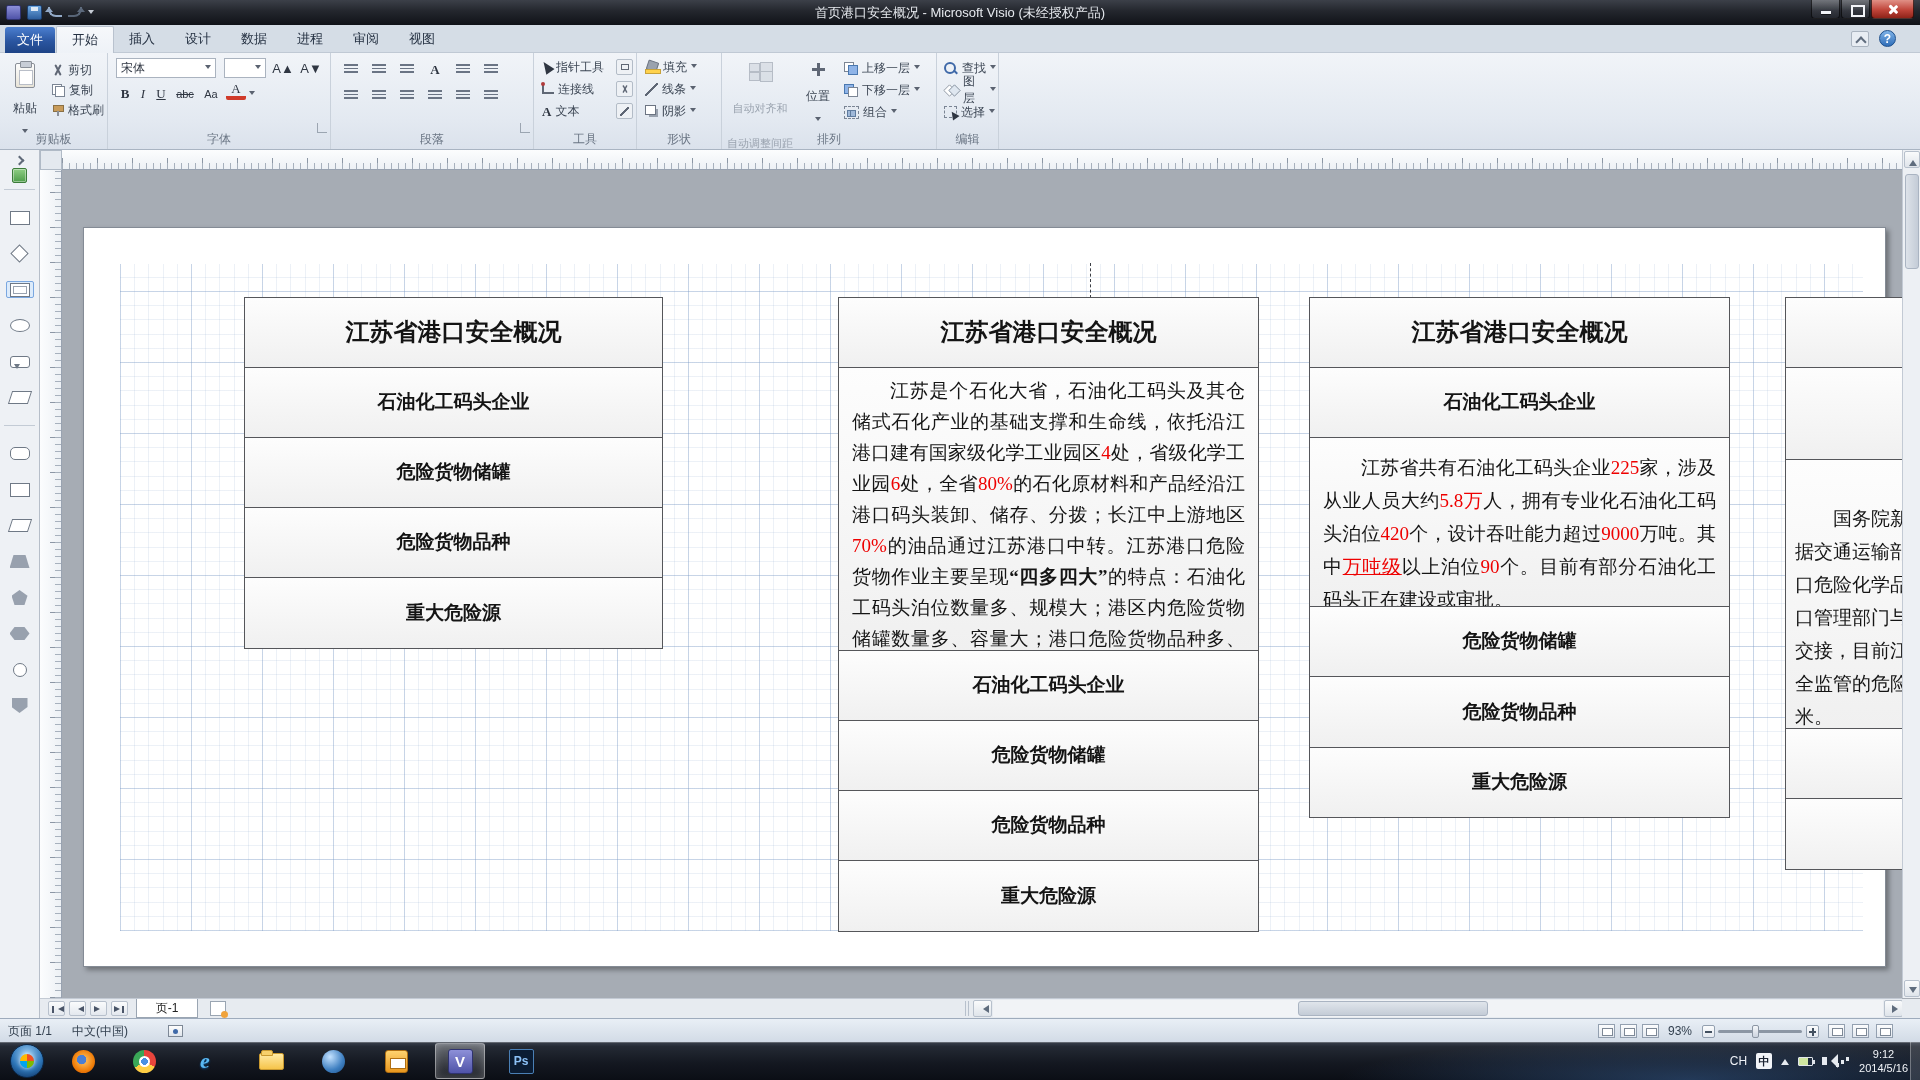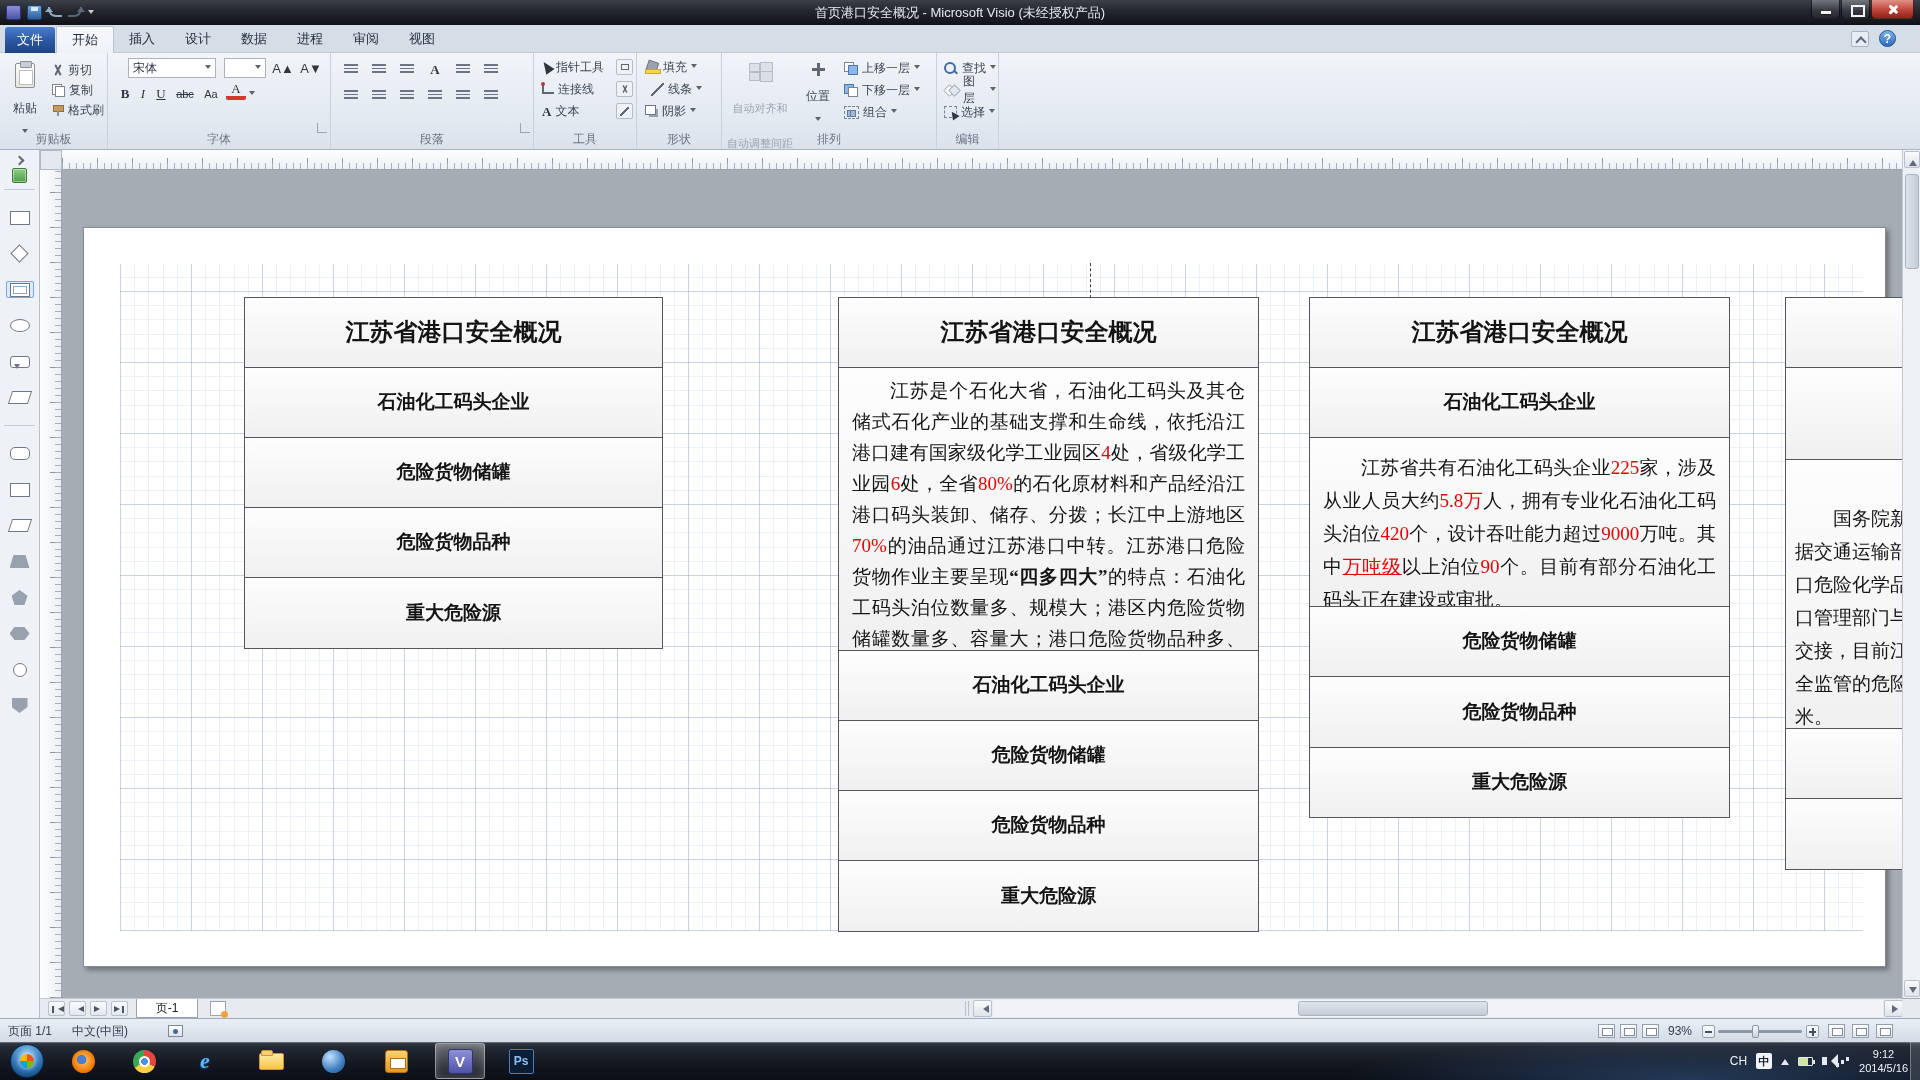--- a/index.html
+++ b/index.html
@@ -310,21 +310,21 @@
           <span>复制</span>
       </div>
       <div class="sbtn" style="left:50px;top:48px">
         <span class="ic ic-fp"></span>
           <span>格式刷</span>
       </div>
       <div class="glabel">剪贴板</div>
     </div>
 
     <div class="rgroup" style="left:108px;width:223px">
-      <div class="combo" style="left:20px;top:5px;width:88px">
+      <div class="combo" style="left:8px;top:5px;width:100px">
         <span>宋体</span>
           <span class="ddr"></span>
       </div>
       <div class="combo" style="left:116px;top:5px;width:42px">
         <span></span>
           <span class="ddr"></span>
       </div>
       <div class="fbtn" style="left:162px;top:5px;width:26px">A▲</div>
       <div class="fbtn" style="left:190px;top:5px;width:26px">A▼</div>
       <div class="fbtn" style="left:8px;top:31px;width:18px;font-weight:700;font-family:var(--serif)">B</div>
@@ -403,21 +403,21 @@
         </div>
       <div class="glabel">工具</div>
     </div>
 
     <div class="rgroup" style="left:637px;width:85px">
       <div class="sbtn" style="left:6px;top:5px">
         <span class="ic ic-fill"></span>
           <span>填充</span>
           <span class="ddr"></span>
       </div>
-      <div class="sbtn" style="left:12px;top:27px">
+      <div class="sbtn" style="left:6px;top:27px">
         <span class="ic ic-lineico"></span>
           <span>线条</span>
           <span class="ddr"></span>
       </div>
       <div class="sbtn" style="left:6px;top:49px">
         <span class="ic ic-shadowico"></span>
           <span>阴影</span>
           <span class="ddr"></span>
       </div>
       <div class="glabel">形状</div>

